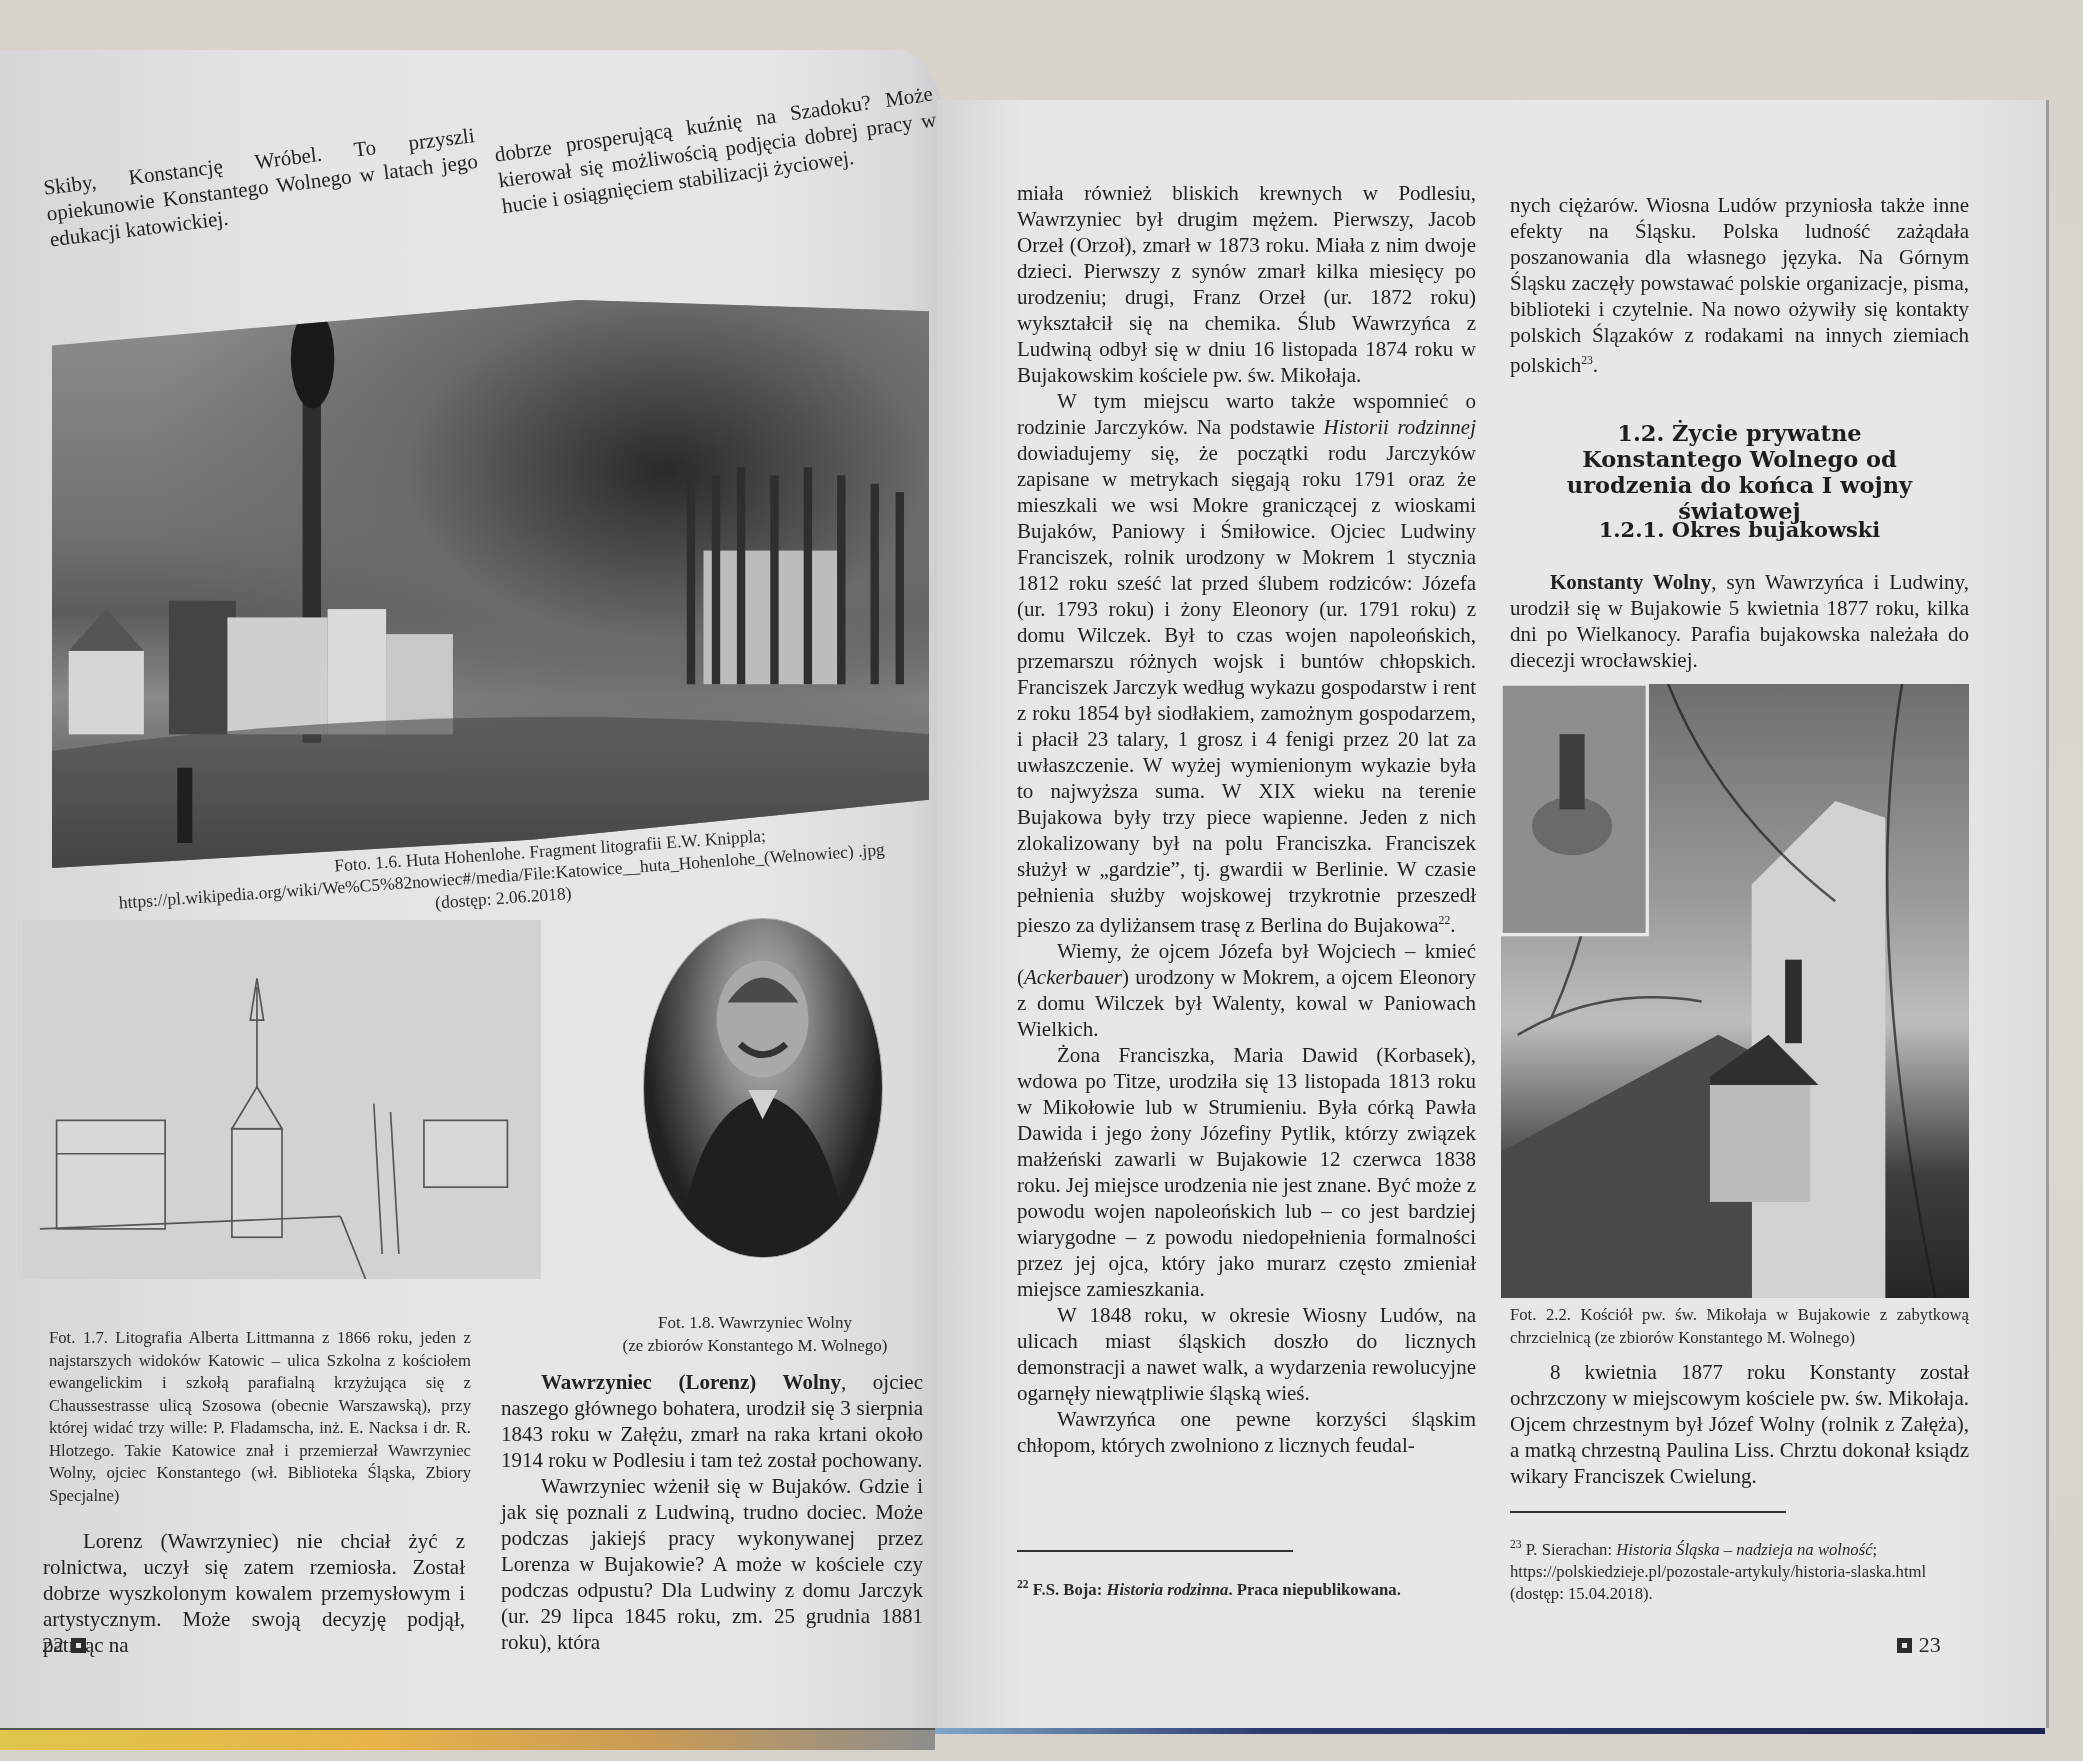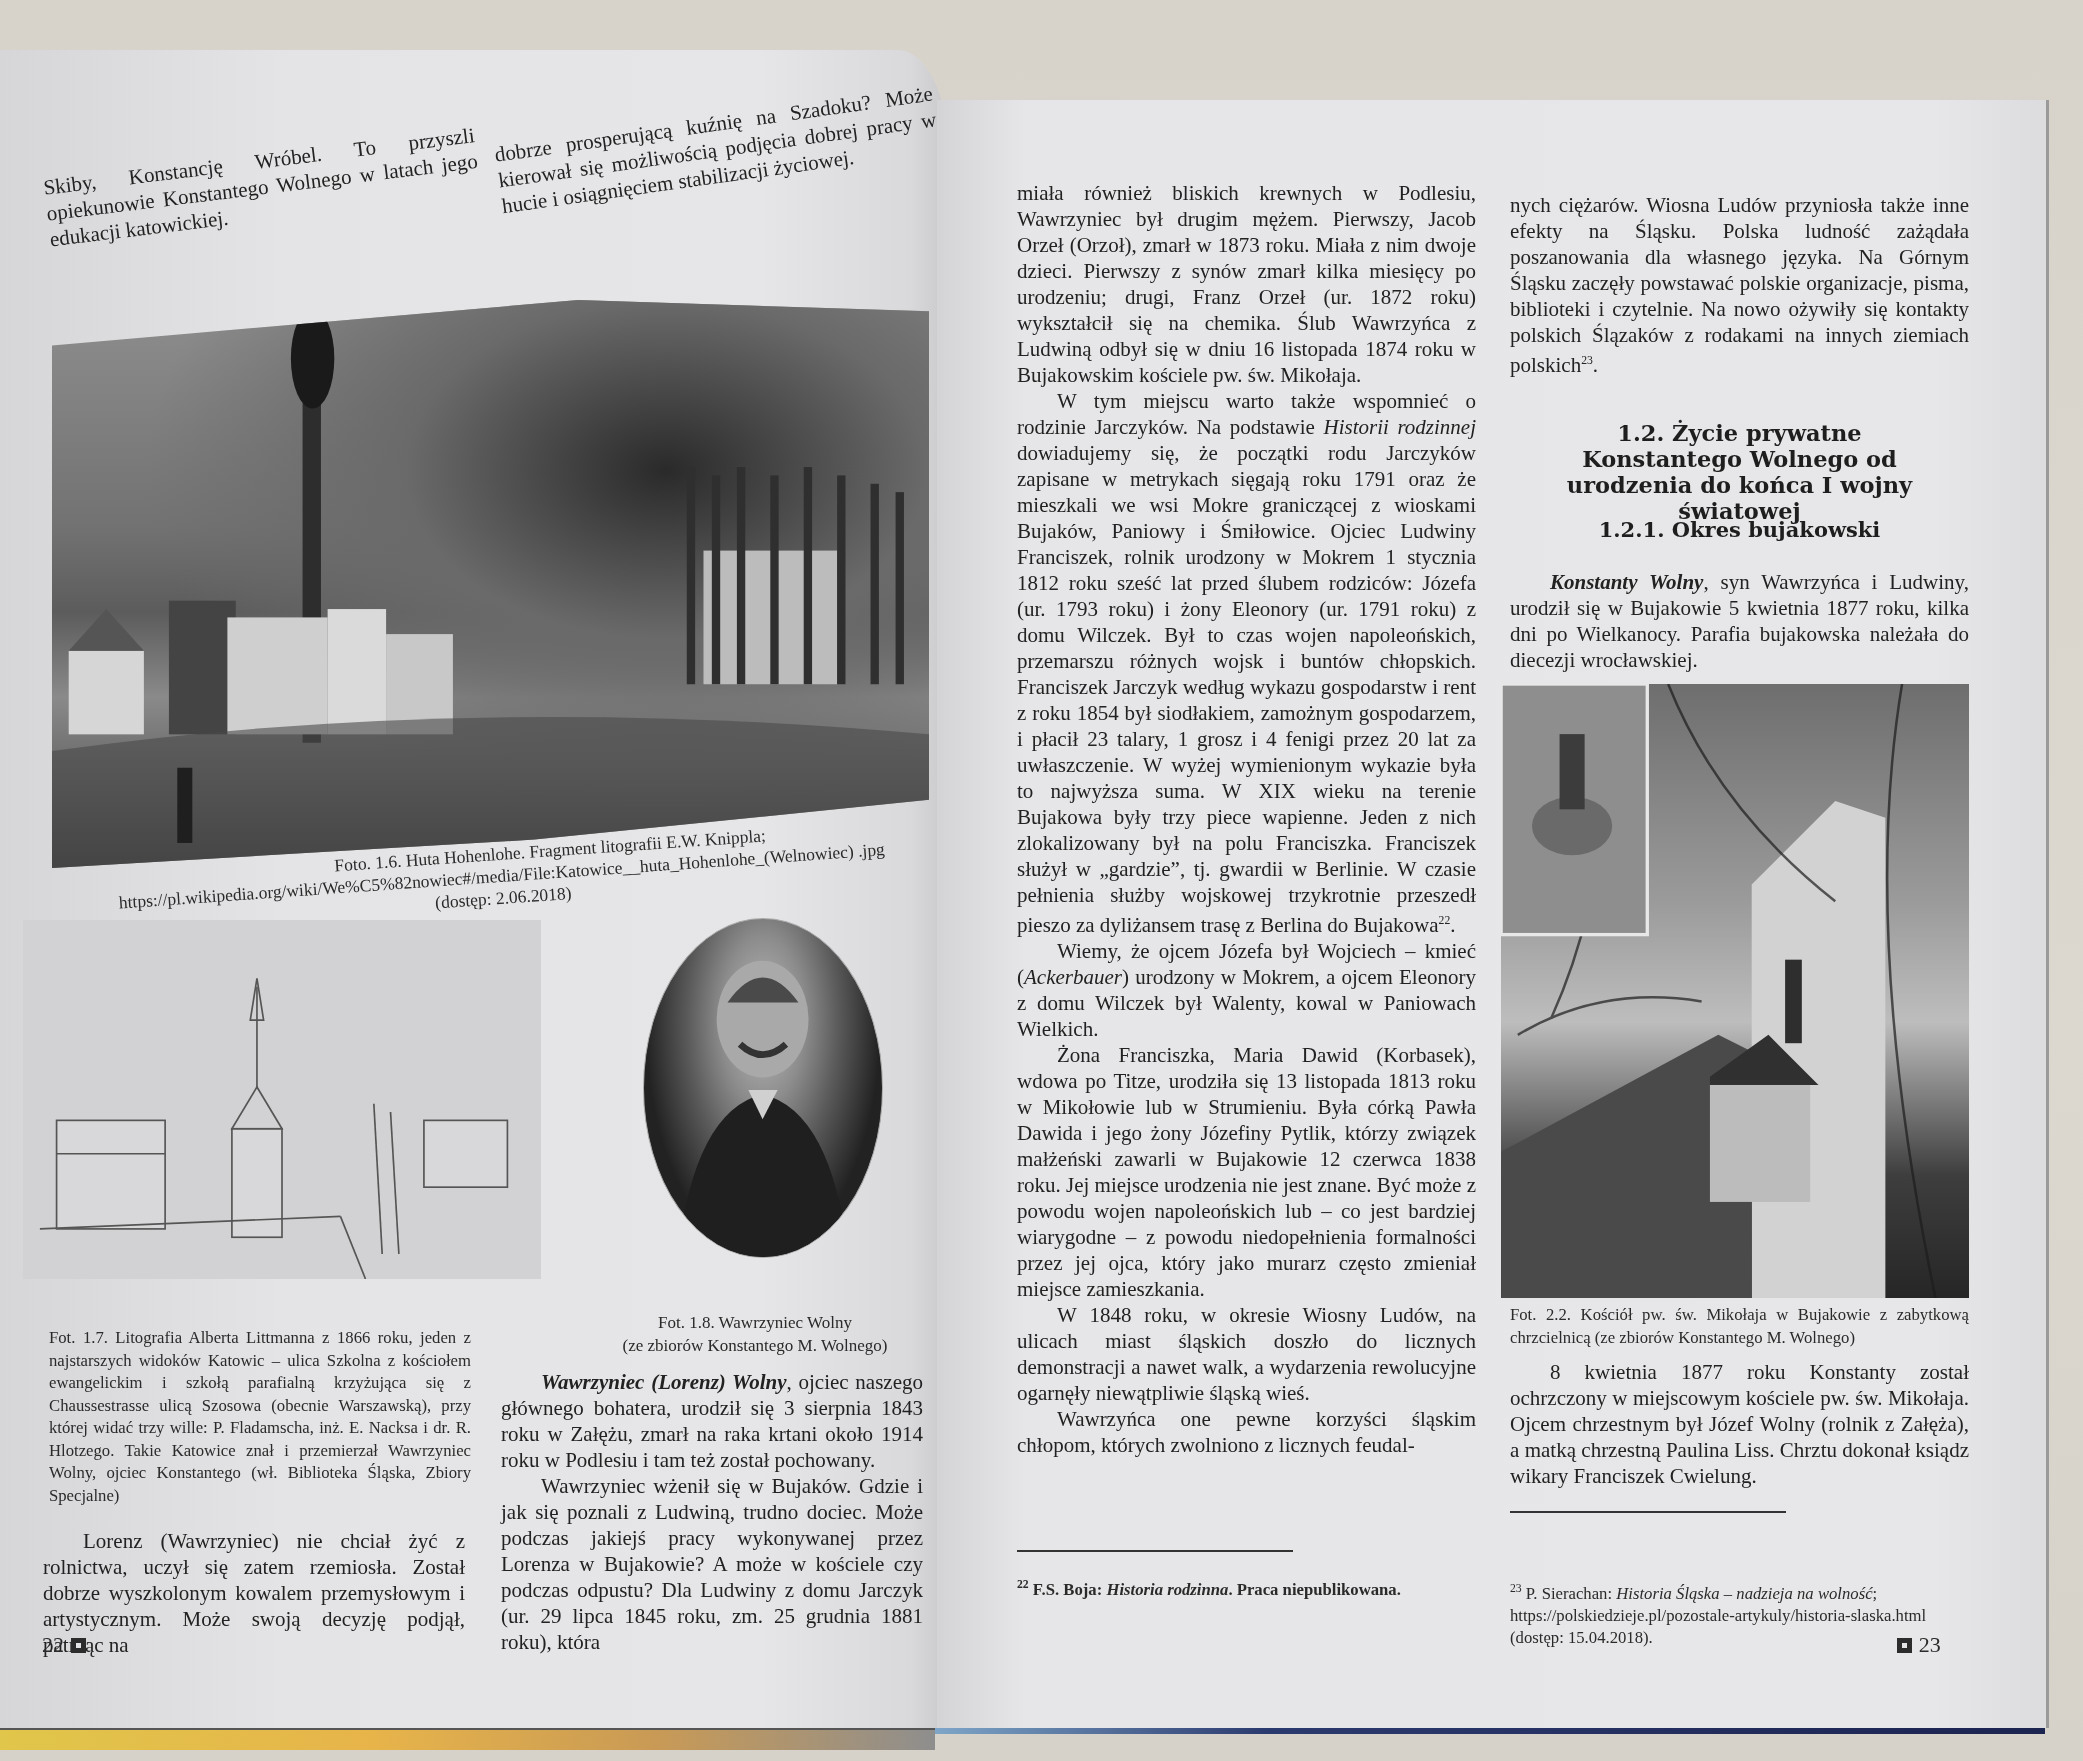--- a/index.html
+++ b/index.html
@@ -28,21 +28,21 @@
     background:linear-gradient(90deg,#d6d6d9 0%,#e4e4e6 30%,#e6e6e8 80%,#d9d9dc 96%,#c9c9cc 100%);
   }
   .page-right {
     left:937px; top:100px; width:1109px; height:1628px;
     background:linear-gradient(90deg,#d4d4d7 0%,#e6e6e8 8%,#e7e7e9 90%,#dcdcdf 100%);
     border-right:3.3px solid #9a9a9a;
   }
   .txt { position:absolute; font-size:21px; line-height:26px; text-align:justify; }
   .txt p { margin:0; }
   .indent { text-indent:40px; }
-  .bold { font-weight:bold;font-style:italic; }
+  .bold { font-weight:bold; }
   .it { font-style:italic; }
   .caption { position:absolute; font-size:17.5px; line-height:22px; color:#2a2a2a; }
   .img {
     position:absolute; overflow:hidden;
   }
   .heading {
     position:absolute; font-family:"DejaVu Serif", serif; font-weight:bold;
     text-align:center; color:#1e1e1e;
   }
   .fn-rule { position:absolute; height:1.7px; background:#333; }
@@ -206,21 +206,21 @@
 
   <div class="caption" style="left:573px; top:1204px; width:459px; font-size:16.7px; line-height:22.5px; text-align:justify;">
     <p style="margin:0;">Fot. 2.2. Kościół pw. św. Mikołaja w Bujakowie z zabytkową chrzcielnicą (ze zbiorów Konstantego M. Wolnego)</p>
   </div>
 
   <div class="txt" style="left:573px; top:1259px; width:459px;">
     <p class="indent">8 kwietnia 1877 roku Konstanty został ochrzczony w miejscowym kościele pw. św. Mikołaja. Ojcem chrzestnym był Józef Wolny (rolnik z Załęża), a matką chrzestną Paulina Liss. Chrztu dokonał ksiądz wikary Franciszek Cwielung.</p>
   </div>
 
   <div class="fn-rule" style="left:573px; top:1411px; width:276px;"></div>
-  <div class="footnote" style="left:573px; top:1434px; width:459px;margin-top:44px;">
+  <div class="footnote" style="left:573px; top:1434px; width:459px;">
     <sup>23</sup><span> P. Sierachan: </span><span class="it">Historia Śląska – nadzieja na wolność</span><span>; https://polskiedzieje.pl/pozostale-artykuly/historia-slaska.html (dostęp: 15.04.2018).</span>
   </div>
 
   <div class="pagenum" style="left:960px; top:1532px;">
     <span class="pn-box"></span>
     <span>23</span>
   </div>
 </div>
 
 

